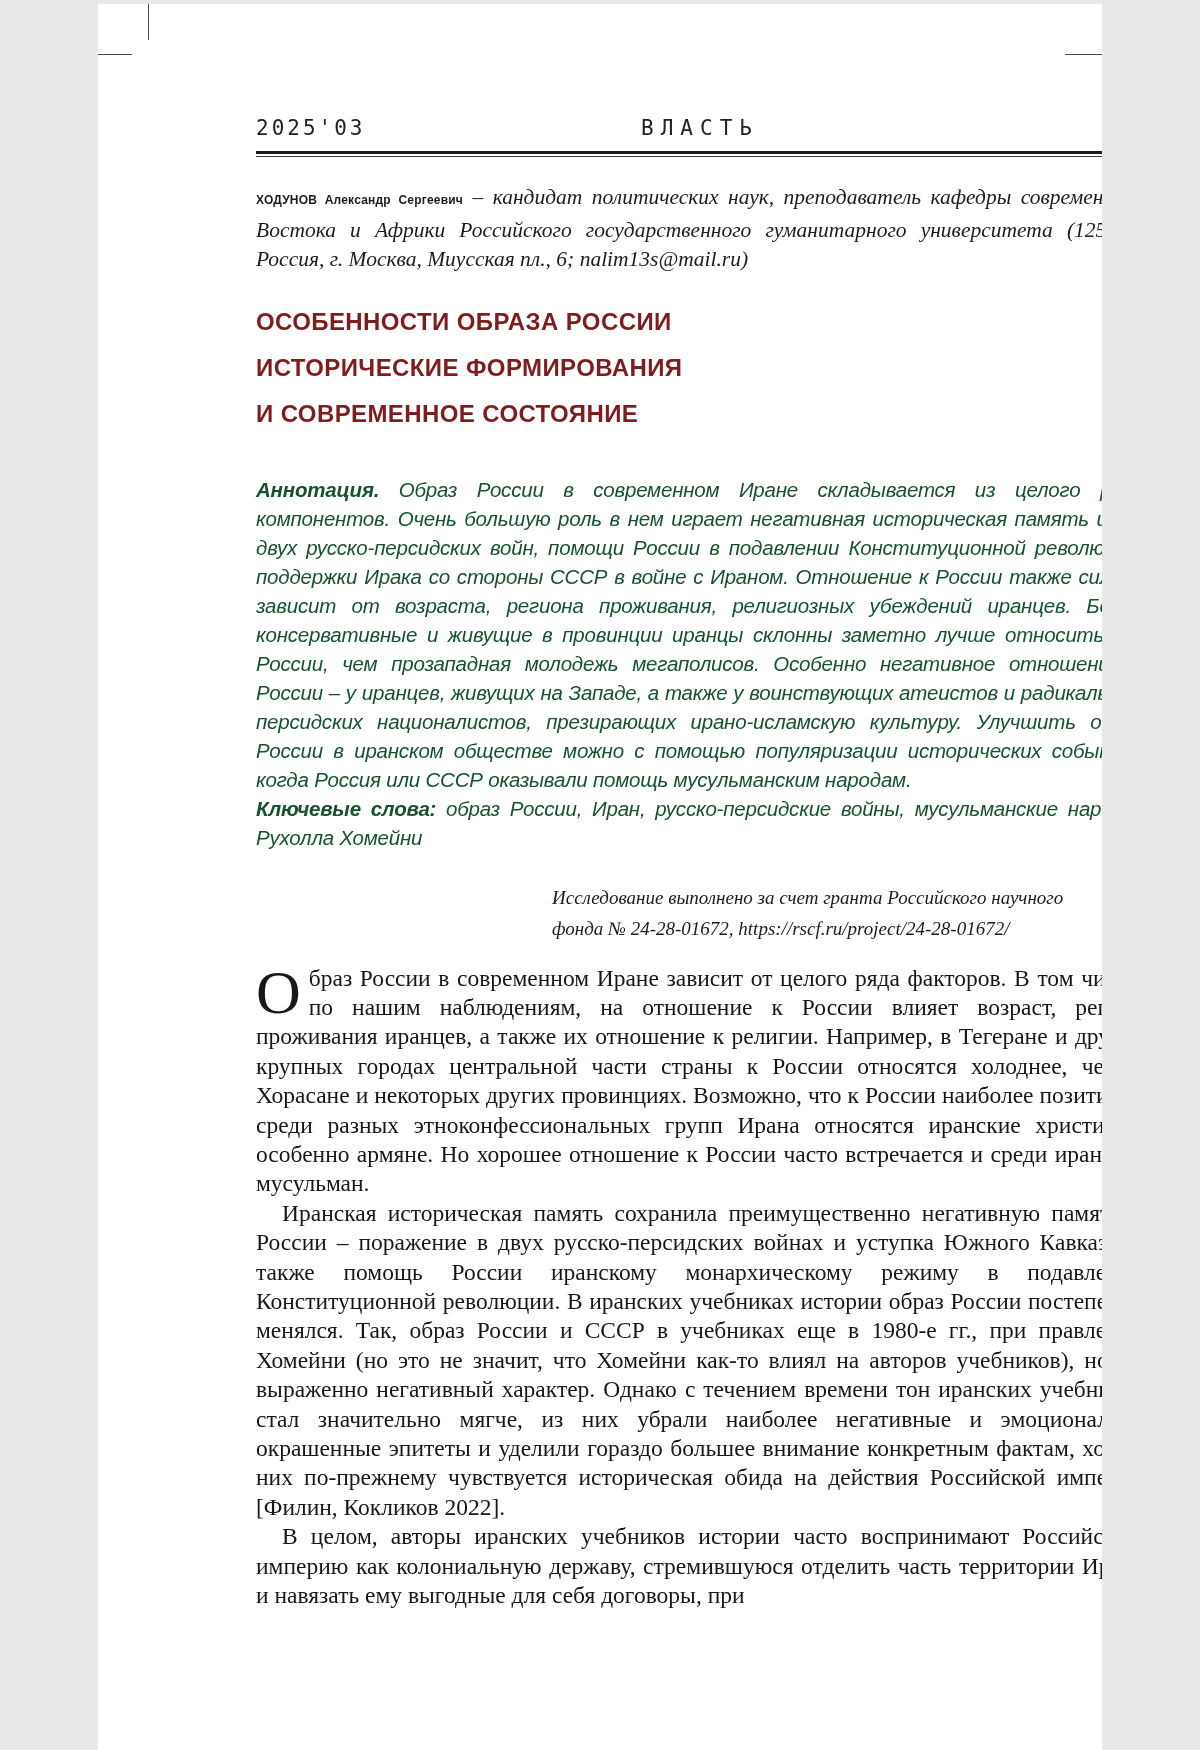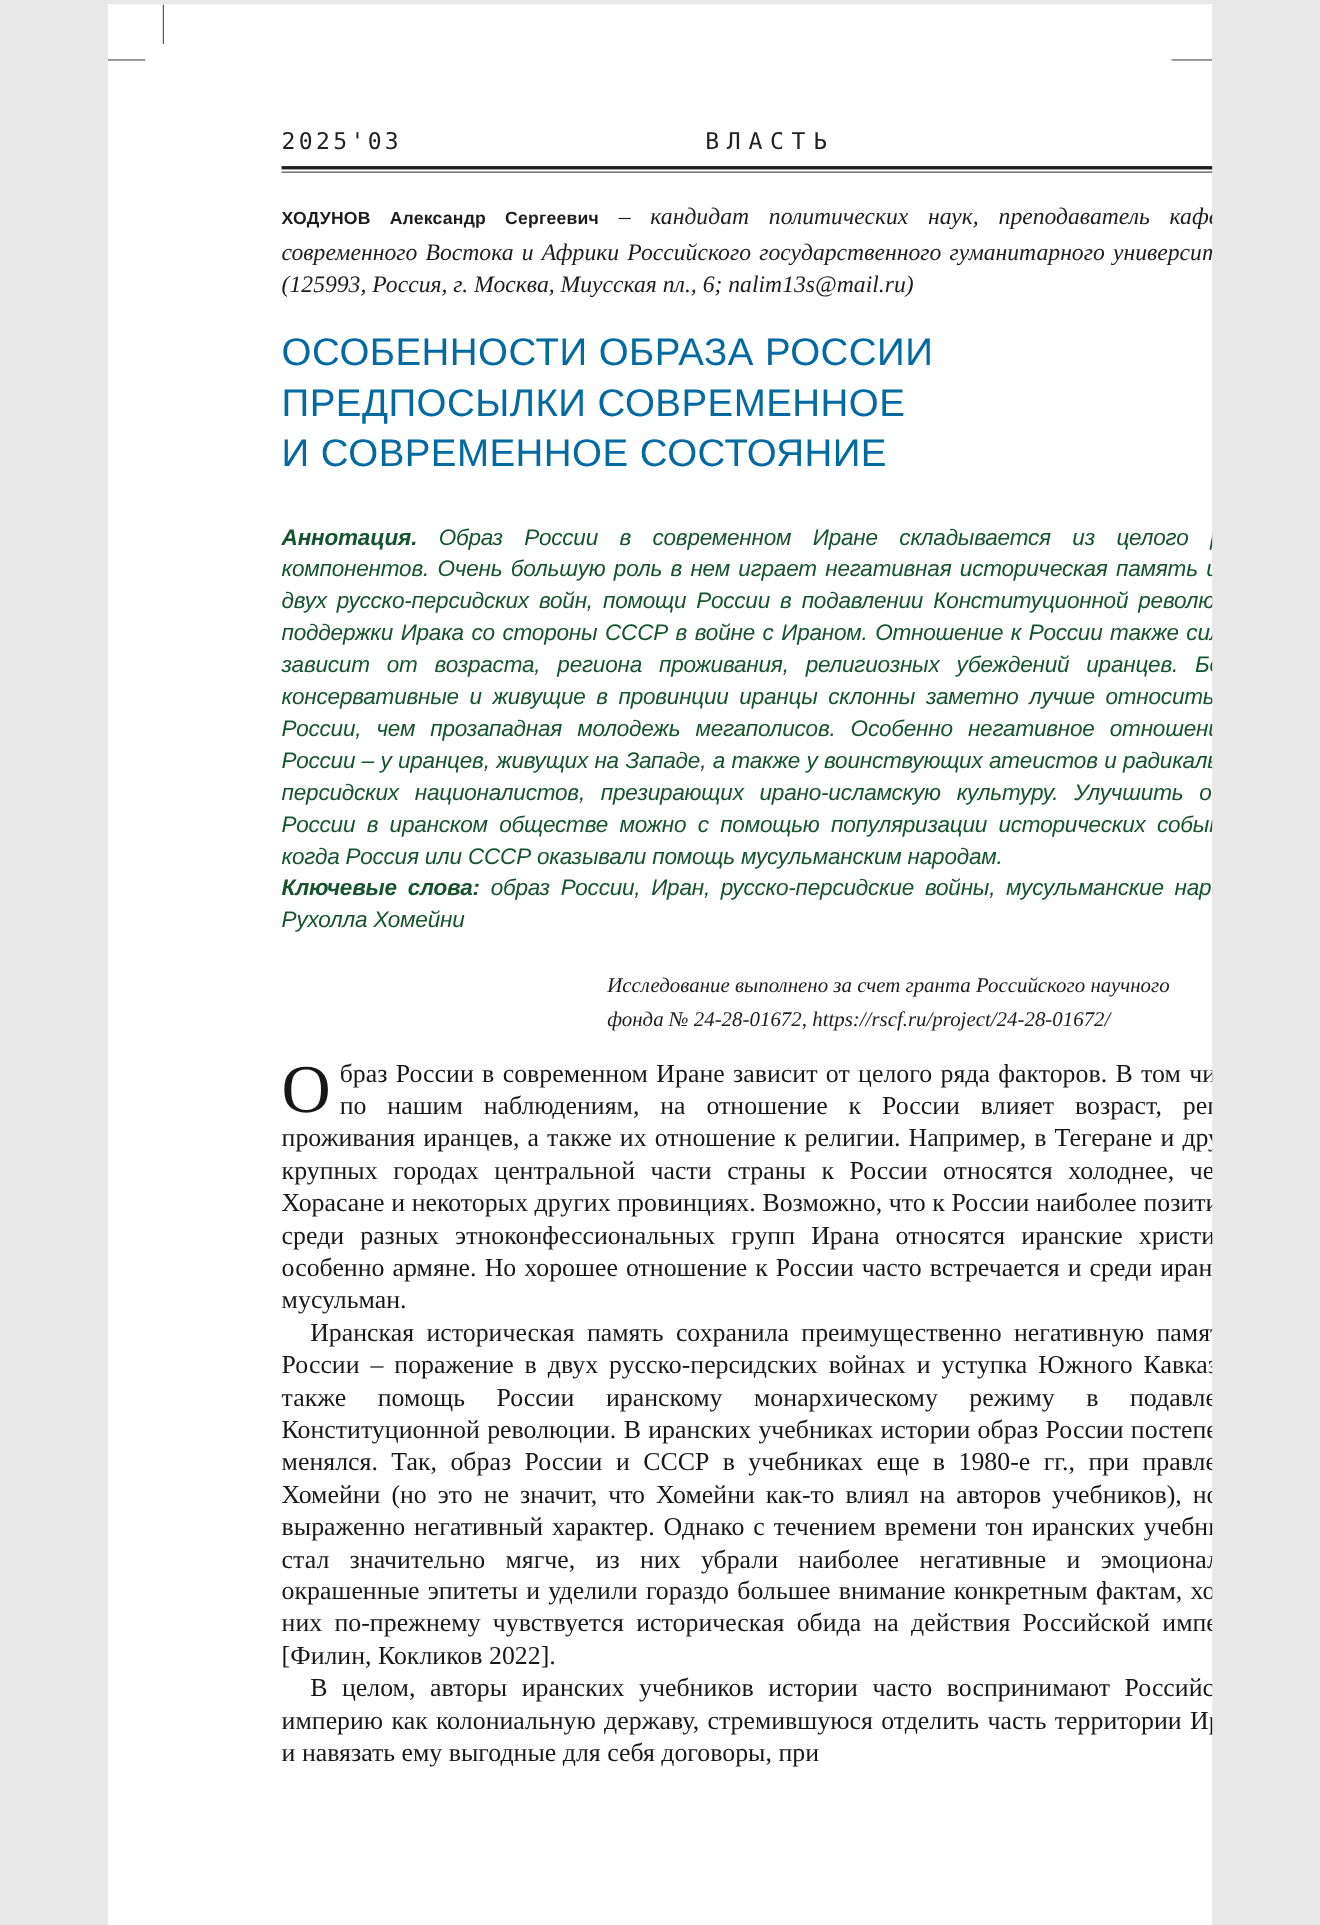--- a/index.html
+++ b/index.html
@@ -52,33 +52,33 @@
     font-family:"Liberation Serif","DejaVu Serif",serif;
     font-style:italic;
     font-size:21.5px;
     line-height:29.5px;
     text-align:justify;
   }
   .author-name {
     font-family:"Liberation Sans","DejaVu Sans",sans-serif;
     font-style:normal;
     font-weight:bold;
-    font-size:16px;
+    font-size:12px;
     letter-spacing:0.2px;
   }
 
   
   .title {
     margin:24px 0 0 0;
     font-family:"Liberation Sans","DejaVu Sans",sans-serif;
-    font-weight:400;
-    font-size:35px;
+    font-weight:700;
+    font-size:24px;
     line-height:46px;
     letter-spacing:0.4px;
-    color:#0369a1;
+    color:#7f1d1d;
   }
   .title .tl { display:block; }
 
   
   .abstract, .keywords {
     font-family:"Liberation Sans","DejaVu Sans",sans-serif;
     font-style:italic;
     font-size:20.5px;
     line-height:29px;
     letter-spacing:-0.2px;
@@ -136,21 +136,21 @@
 
     <div class="header-rule"></div>
 
     <p class="author">
       <span class="author-name">ХОДУНОВ Александр Сергеевич</span>
       <span class="author-aff">– кандидат политических наук, преподаватель кафедры современного Востока и Африки Российского государственного гуманитарного университета (125993, Россия, г. Москва, Миусская пл., 6; nalim13s@mail.ru)</span>
     </p>
 
     <h1 class="title">
       <span class="tl">ОСОБЕННОСТИ ОБРАЗА РОССИИ</span>
-      <span class="tl">ПРЕДПОСЫЛКИ СОВРЕМЕННОЕ</span>
+      <span class="tl">ИСТОРИЧЕСКИЕ ФОРМИРОВАНИЯ</span>
       <span class="tl">И СОВРЕМЕННОЕ СОСТОЯНИЕ</span>
     </h1>
 
     <div class="abstract">
       <span class="bold-label">Аннотация.</span>
       <span>Образ России в современном Иране складывается из целого ряда компонентов. Очень большую роль в нем играет негативная историческая память из-за двух русско-персидских войн, помощи России в подавлении Конституционной революции, поддержки Ирака со стороны СССР в войне с Ираном. Отношение к России также сильно зависит от возраста, региона проживания, религиозных убеждений иранцев. Более консервативные и живущие в провинции иранцы склонны заметно лучше относиться к России, чем прозападная молодежь мегаполисов. Особенно негативное отношение к России – у иранцев, живущих на Западе, а также у воинствующих атеистов и радикальных персидских националистов, презирающих ирано-исламскую культуру. Улучшить образ России в иранском обществе можно с помощью популяризации исторических событий, когда Россия или СССР оказывали помощь мусульманским народам.</span>
     </div>
 
     <div class="keywords">
       <span class="bold-label">Ключевые слова:</span>

